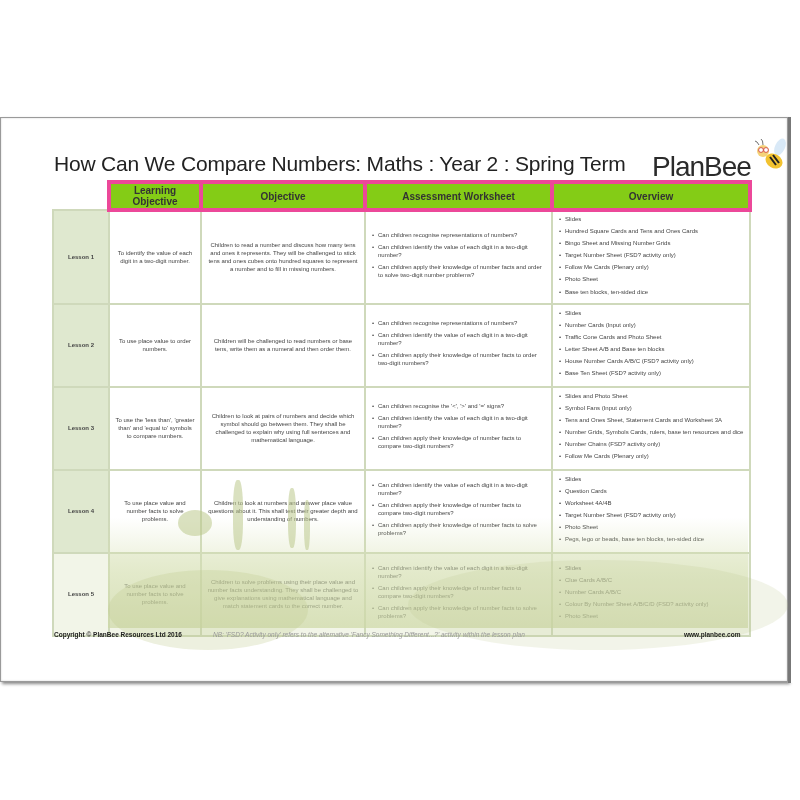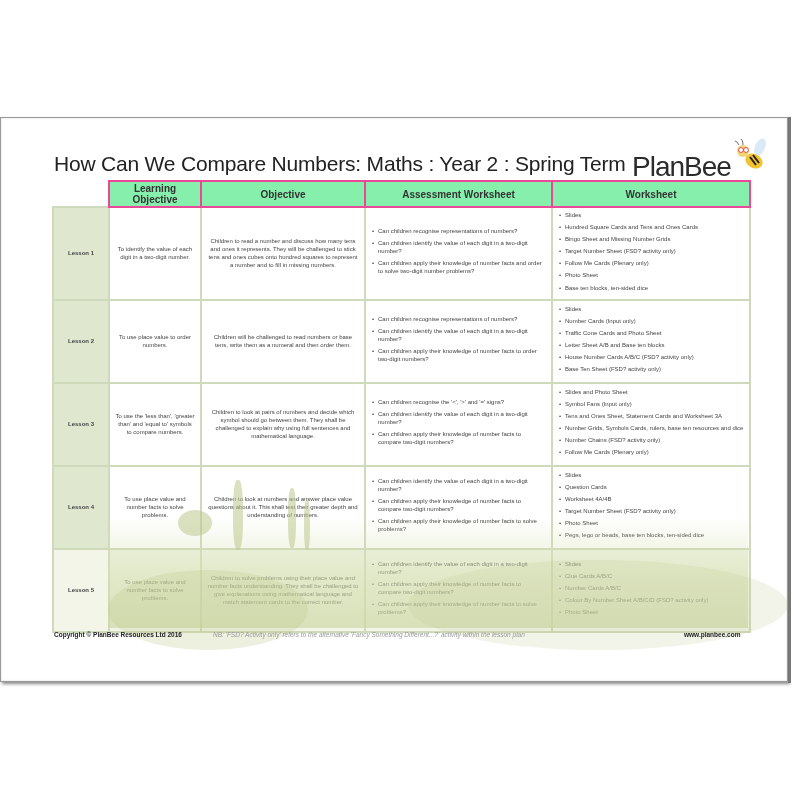--- a/index.html
+++ b/index.html
@@ -2,25 +2,25 @@
 <html><head>
 <meta charset="utf-8">
 <style>
   html, body { margin:0; padding:0; }
   body { width:800px; height:800px; background:#ffffff; position:relative; overflow:hidden;
          font-family:"Liberation Sans", sans-serif; }
   .frame { position:absolute; left:0; top:117px; width:788px; height:565px; background:#fff;
            border:1px solid #9a9a9a; box-shadow: 2px 2px 3px #888, inset 0 0 2px #ccc; box-sizing:border-box; }
   .frame-right { position:absolute; left:788px; top:117px; width:12px; height:566px; background:#fff; border-left:3px solid #777; box-sizing:border-box; }
   .title { position:absolute; left:54px; top:152px; font-size:21px; color:#222; letter-spacing:-0.2px; }
-  .logo { position:absolute; left:630px; top:145px; width:130px; height:40px; }
+  .logo { position:absolute; left:650px; top:145px; width:130px; height:40px; }
   .logo-text { position:absolute; left:2px; top:6px; font-size:28px; color:#2b2b2b; letter-spacing:-1px; }
   .bee { position:absolute; left:100px; top:-8px; }
   table.plan { position:absolute; left:52px; top:180px; border-collapse:collapse; table-layout:fixed; width:697px; }
-  table.plan th { background:#86efac; color:#333; font-size:10px; font-weight:bold; height:22px; border:2px solid #ec4899; }
+  table.plan th { background:#84cc16; color:#333; font-size:10px; font-weight:bold; height:22px; border:4px solid #ec4899; }
   table.plan th.blank { background:transparent; border:none; }
   table.plan td { border:2px solid #cfd9bb; vertical-align:middle; font-size:6px; color:#444; line-height:1.35; padding:3px 5px; }
   td.lesson { background:#dfe8cf; font-size:11px; font-weight:bold; color:#2a2a2a; text-align:center; }
   td.obj, td.ov { text-align:center; }
   ul { margin:0; padding:0 0 0 7px; list-style:none; }
   ul li { position:relative; margin:0 0 4px 0; }
   ul li::before { content:"•"; position:absolute; left:-6px; }
   tr.row { height:83px; }
   .scenery { position:absolute; left:108px; top:470px; width:640px; height:158px; pointer-events:none;
              background: linear-gradient(180deg, rgba(255,255,255,0) 0%, rgba(233,238,214,0.0) 30%, rgba(214,224,178,0.55) 65%, rgba(205,216,165,0.7) 100%); }
@@ -59,21 +59,21 @@
       <col style="width:164px">
       <col style="width:187px">
       <col style="width:198px">
   </colgroup>
   <thead>
     <tr>
       <th class="blank"></th>
       <th>Learning Objective</th>
       <th>Objective</th>
       <th>Assessment Worksheet</th>
-      <th>Worksheet</th>
+      <th>Overview</th>
     </tr>
   </thead>
   <tbody>
     <tr class="row">
       <td class="lesson">Lesson 1</td>
       <td class="obj">To identify the value of each digit in a two-digit number.</td>
       <td class="ov">Children to read a number and discuss how many tens and ones it represents. They will be challenged to stick tens and ones cubes onto hundred squares to represent a number and to fill in missing numbers.</td>
       <td>
           <ul>
         <li>Can children recognise representations of numbers?</li>

